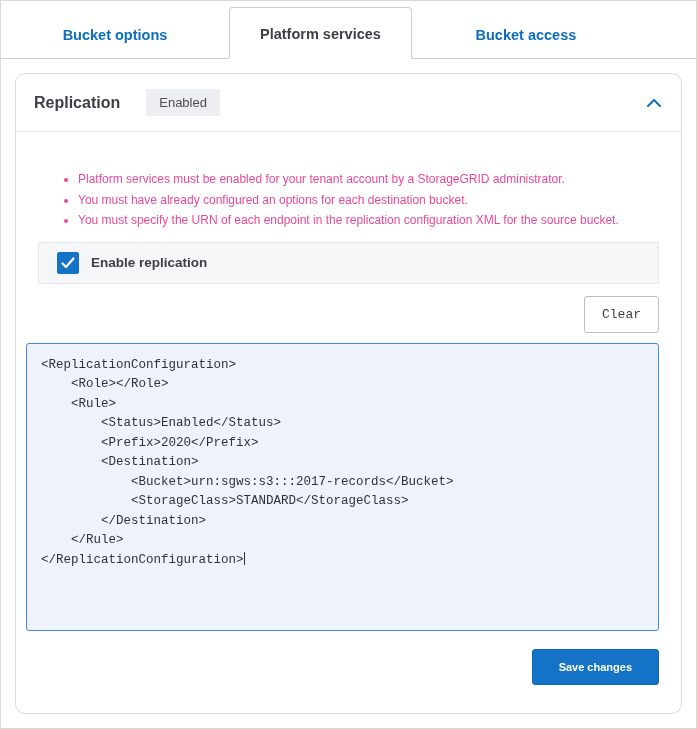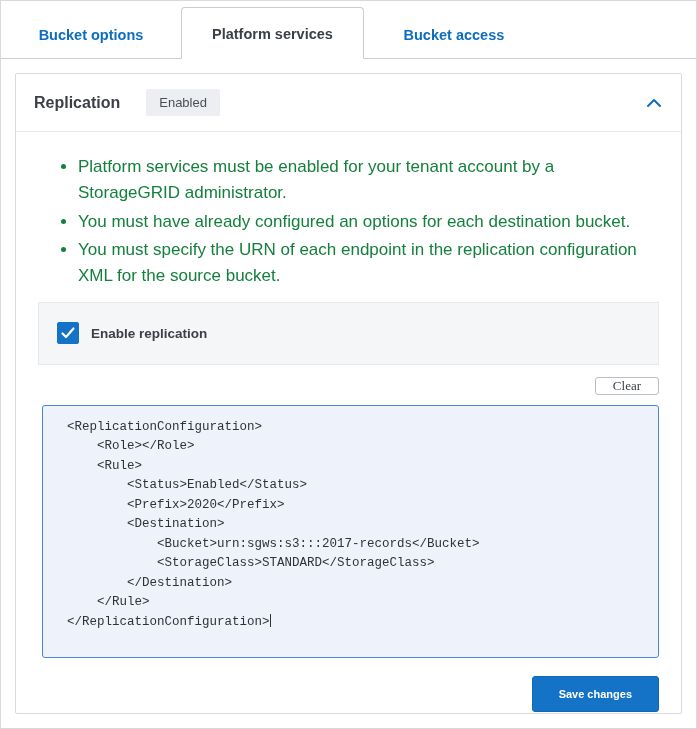--- a/index.html
+++ b/index.html
@@ -43,21 +43,21 @@
     font-weight: bold;
     color: #0d6ebf;
     text-align: center;
     background: #ffffff;
     border: 1px solid transparent;
     border-bottom: none;
     box-sizing: border-box;
     cursor: pointer;
     white-space: nowrap;
   }
-  .tab.wide { min-width: 180px; }
+  .tab.wide { min-width: 180px; margin-left: 24px; }
   .tab.active {
     color: #3b3f46;
     background: #ffffff;
     border: 1px solid #c8ccd4;
     border-bottom: 1px solid #ffffff;
     border-top-left-radius: 4px;
     border-top-right-radius: 4px;
     height: 52px;
     line-height: 52px;
     margin-bottom: -1px;
@@ -68,21 +68,21 @@
   
   .panel {
     position: absolute;
     left: 14px;
     top: 72px;
     right: 14px;
     bottom: 14px;
     border: 1px solid #d6d9de;
     background: #ffffff;
     box-sizing: border-box;
-    border-radius: 2px;
+    border-radius: 10px;
     overflow: hidden;
   }
   .panel-header {
     display: flex;
     align-items: center;
     height: 58px;
     padding: 0 18px 0 18px;
     border-bottom: 1px solid #e4e7ec;
     background: #ffffff;
     box-sizing: border-box;
@@ -113,33 +113,33 @@
     background: #ffffff;
     box-sizing: border-box;
   }
   .intro {
     font-size: 13px;
     line-height: 1.45;
     color: #3b3f46;
     margin: 6px 2px 10px 2px;
   }
   ul.bullets {
-    margin: 6px 0 12px 0;
+    margin: 22px 0 12px 0;
     padding-left: 40px;
-    font-size: 17px;
+    font-size: 12px;
     line-height: 1.55;
-    color: #15803d;
+    color: #ec4899;
   }
   ul.bullets li { margin: 2px 0; }
 
   .enable-row {
     margin: 12px 22px 0 22px;
     background: #f5f6f8;
     border: 1px solid #e6e8ec;
-    height: 63px;
+    height: 42px;
     display: flex;
     align-items: center;
     padding-left: 18px;
     box-sizing: border-box;
   }
   .checkbox {
     width: 20px;
     height: 20px;
     border: 1px solid #1473c6;
     background: #1473c6;
@@ -160,34 +160,34 @@
   .clear-row {
     display: flex;
     justify-content: flex-end;
     margin: 12px 22px 0 22px;
   }
   .btn-clear {
     border: 1px solid #b9bec7;
     background: #ffffff;
     color: #3b3f46;
     font-size: 13px;
-    padding: 0 17px;
+    padding: 10px 17px;
     border-radius: 3px;
     cursor: pointer;
-    font-family: Liberation Serif, serif;
+    font-family: Liberation Mono, monospace;
   }
 
   .xml-box {
-    margin: 10px 22px 0 26px;
-    height: 253px;
+    margin: 10px 22px 0 10px;
+    height: 288px;
     background: #eef2fb;
     border: 1px solid #4a86d8;
     border-radius: 3px;
     box-sizing: border-box;
-    padding: 12px 24px;
+    padding: 12px 14px;
     font-family: "Liberation Mono", monospace;
     font-size: 12.5px;
     line-height: 19.5px;
     color: #2f3338;
     white-space: pre;
     overflow: hidden;
     position: relative;
     outline: none;
   }
   .resize-grip {

